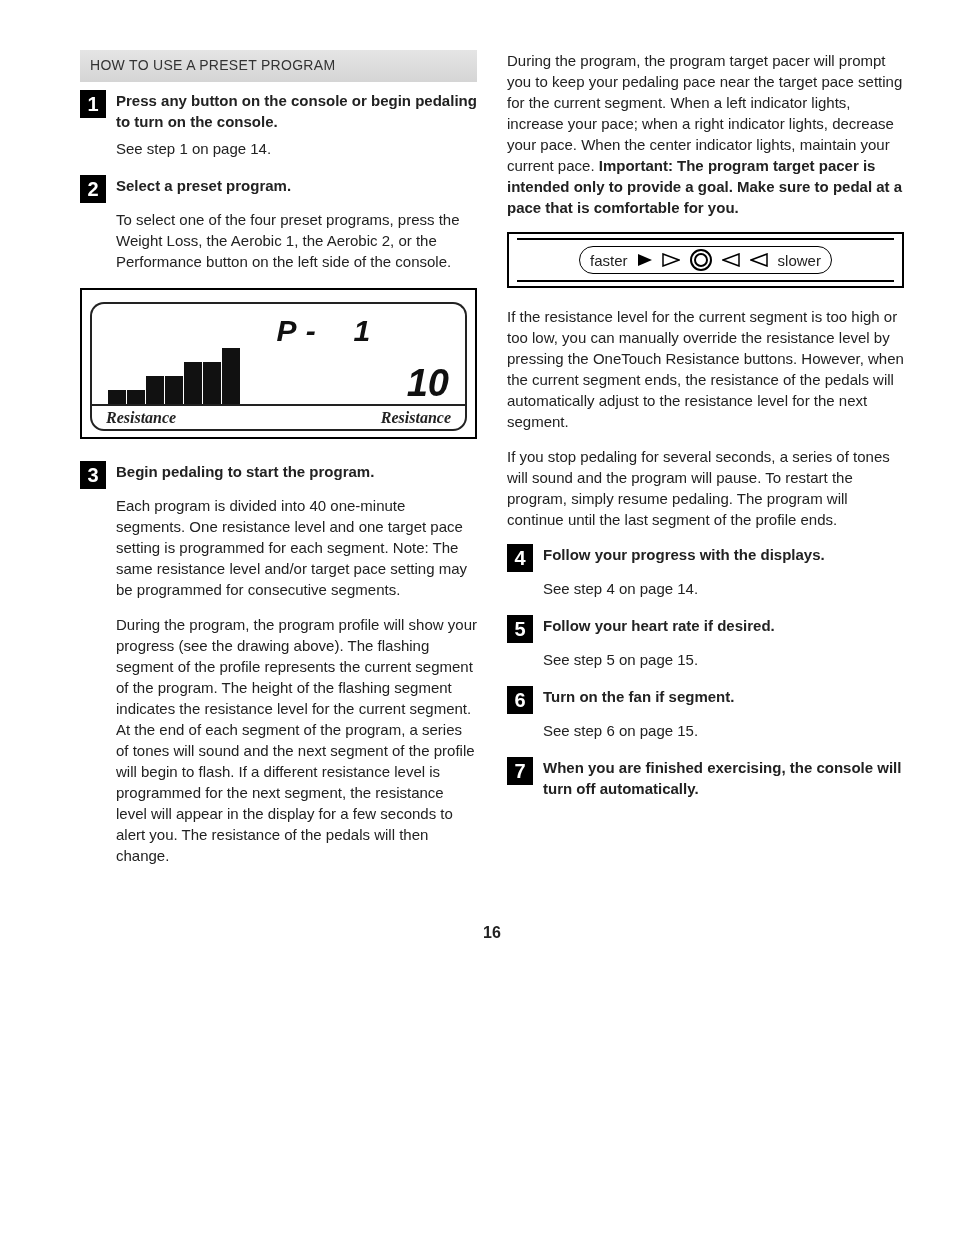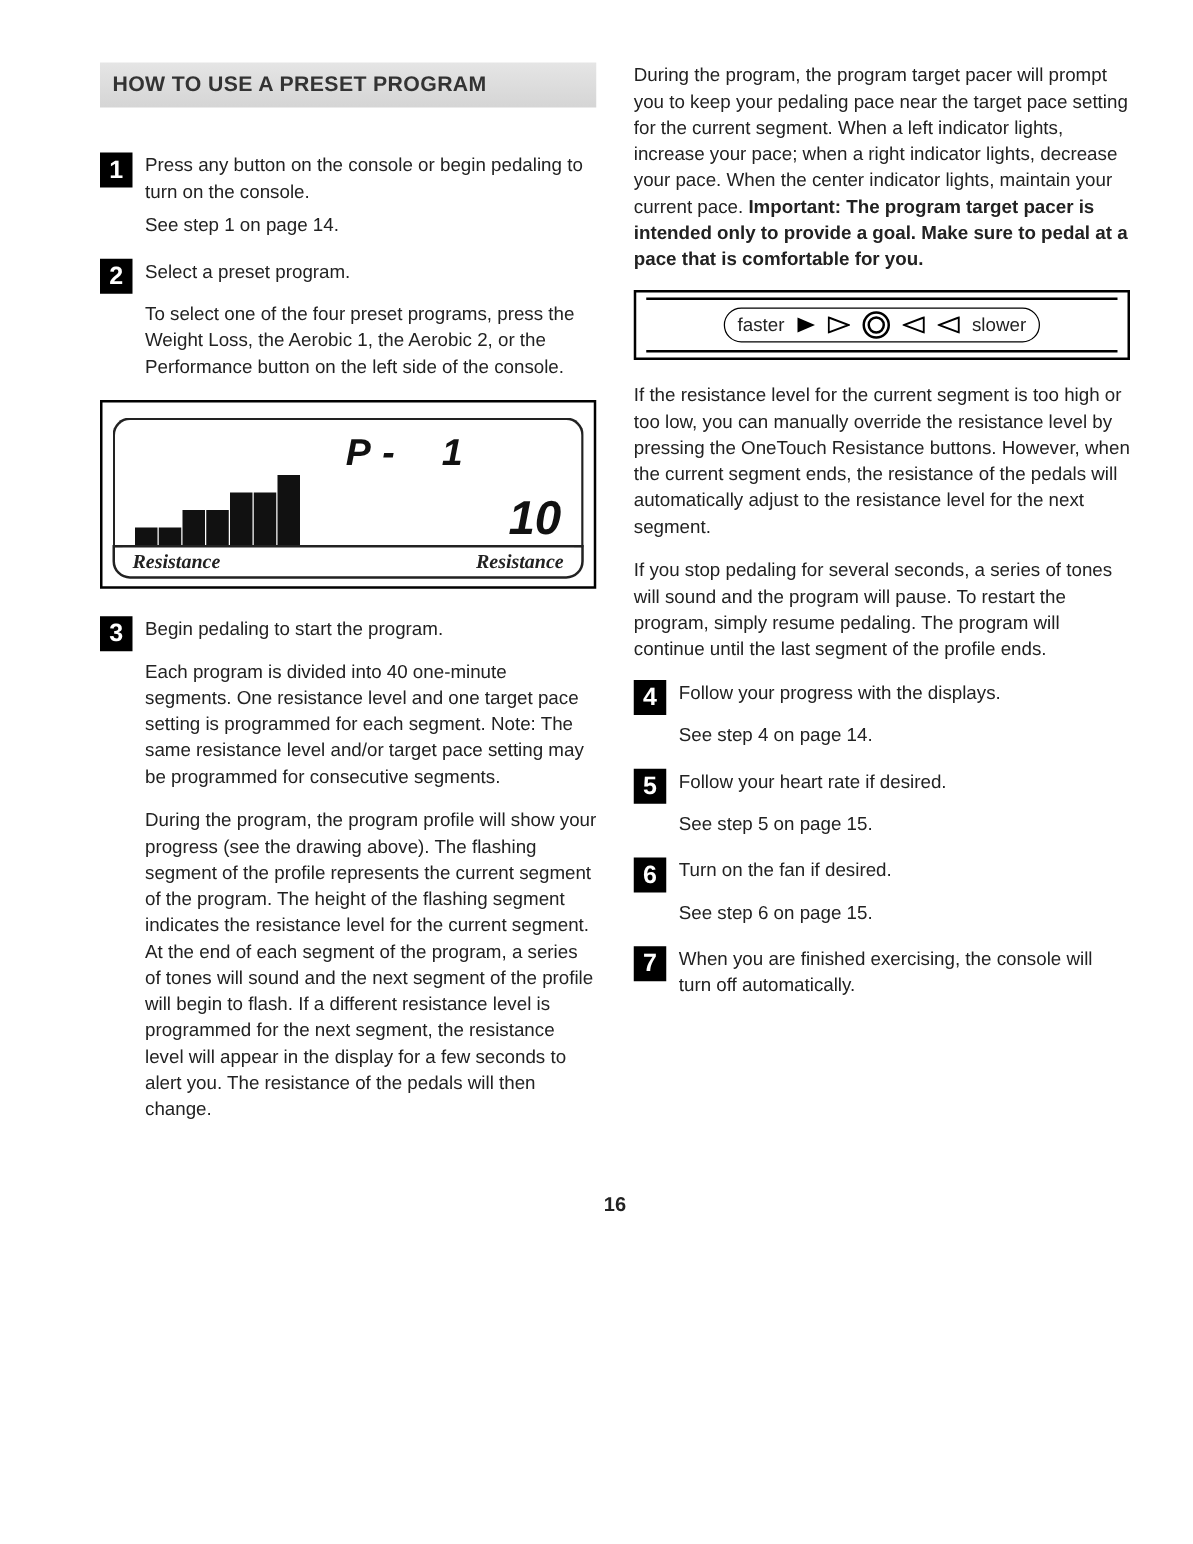--- a/index.html
+++ b/index.html
@@ -16,24 +16,24 @@
       display: flex;
       gap: 30px;
     }
     .col {
       flex: 1;
       min-width: 0;
     }
     .section-header {
       background: linear-gradient(to bottom, #e5e5e5 0%, #d5d5d5 100%);
       padding: 6px 10px;
-      font-weight: bold;
-      font-size: 17px;
+      font-weight: normal;
+      font-size: 14px;
       color: #333;
-      margin-bottom: 36px;
+      margin-bottom: 8px;
       letter-spacing: 0.3px;
     }
     .step {
       display: flex;
       align-items: flex-start;
       margin-bottom: 6px;
     }
     .step-num {
       background: #000;
       color: #fff;
@@ -42,21 +42,21 @@
       width: 26px;
       height: 28px;
       display: flex;
       align-items: center;
       justify-content: center;
       margin-right: 10px;
       flex-shrink: 0;
       line-height: 1;
     }
     .step-title {
-      font-weight: normal;
+      font-weight: bold;
       padding-top: 0;
     }
     .step-body {
       margin-left: 36px;
       margin-bottom: 16px;
     }
     .step-body p {
       margin-bottom: 14px;
     }
     .col > p {
@@ -280,21 +280,21 @@
     <div class="step">
       <div class="step-num">5</div>
       <div class="step-title">Follow your heart rate if desired.</div>
     </div>
     <div class="step-body">
       <p>See step 5 on page 15.</p>
     </div>
 
     <div class="step">
       <div class="step-num">6</div>
-      <div class="step-title">Turn on the fan if desired.</div>
+      <div class="step-title">Turn on the fan if segment.</div>
     </div>
     <div class="step-body">
       <p>See step 6 on page 15.</p>
     </div>
 
     <div class="step">
       <div class="step-num">7</div>
       <div class="step-title">When you are finished exercising, the console will turn off automatically.</div>
     </div>
   </div>

